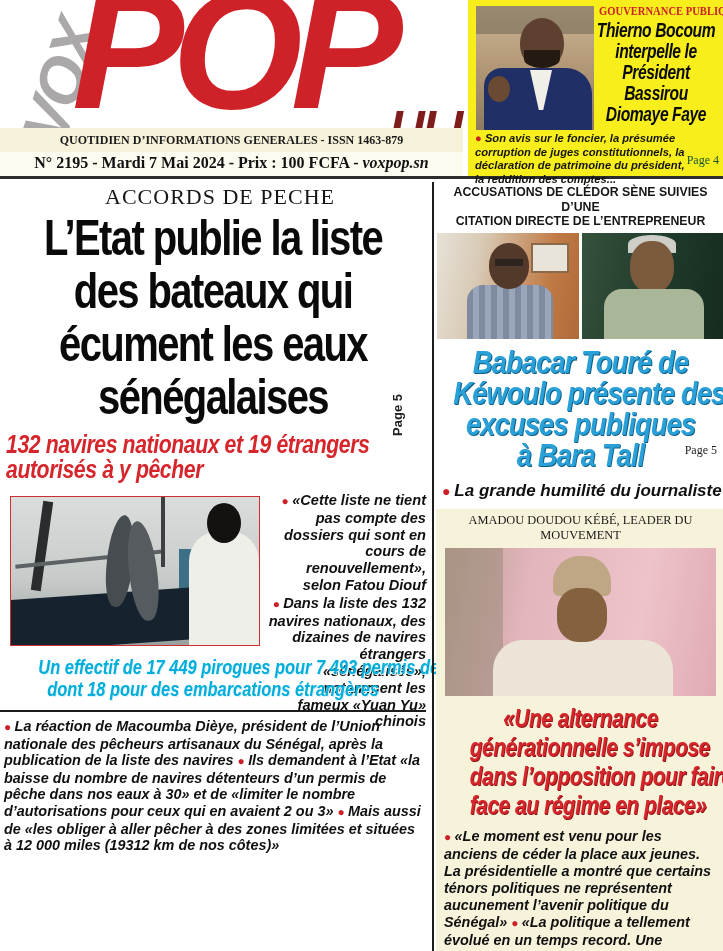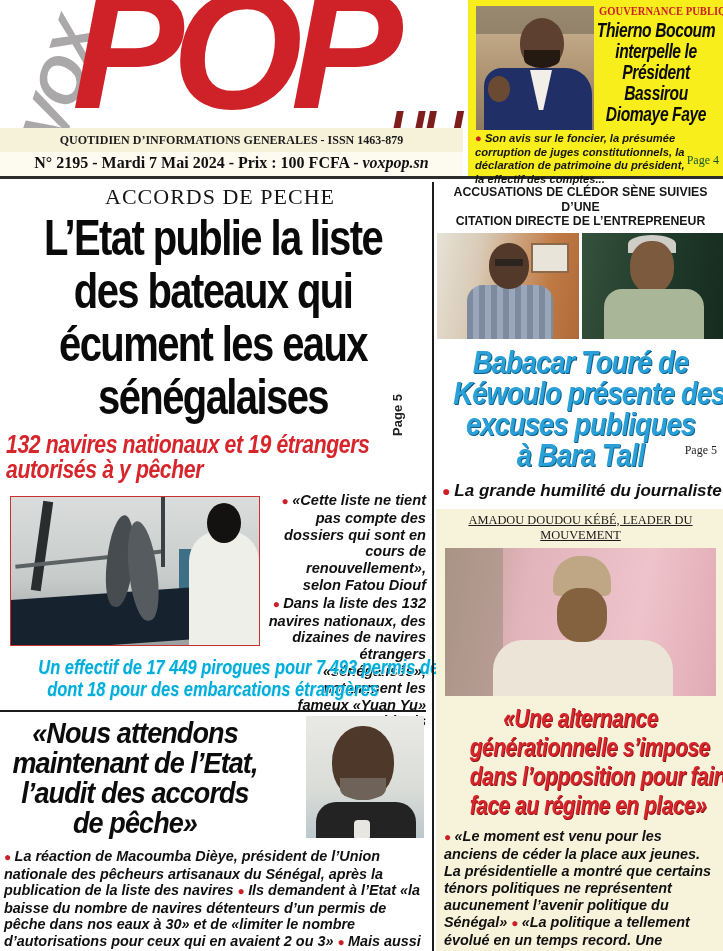--- a/index.html
+++ b/index.html
@@ -101,21 +101,21 @@
   .tall-photo .robe{position:absolute;left:22px;top:56px;width:100px;height:50px;border-radius:18px 18px 0 0;background:#a9b698;}
   .kewoulo-headline{margin-top:8px;text-align:center;font:italic 900 31px "Liberation Sans",sans-serif;
        line-height:31px;color:#2aa0d8;letter-spacing:-1px;transform:scaleX(.88);transform-origin:center top;white-space:nowrap;
        text-shadow:1px 1px 0 #0d5e86;}
   .kewoulo-wrap{position:relative;}
   .page2{position:absolute;right:8px;top:96px;font:12px "Liberation Serif",serif;color:#222;}
   .humility{margin:10px 0 0 6px;font:italic 600 17px "Liberation Sans",sans-serif;color:#101010;}
   .humility::before{content:"● ";color:#cc1f26;font-size:14px;}
   
   .kebe-box{margin-top:8px;background:#f7f2da;padding:4px 6px 0;min-height:478px;}
-  .kebe-kicker{text-align:center;font:12.4px "Liberation Serif",serif;line-height:15px;color:#1a1a1a;text-decoration:underline;}
+  .kebe-kicker{text-align:center;font:12.4px "Liberation Serif",serif;line-height:15px;color:#1a1a1a;}
   .kebe-photo{position:relative;margin:5px auto 0;width:271px;height:148px;overflow:hidden;
        background:linear-gradient(100deg,#b9a08e 0%,#e2b4bc 30%,#eec3ca 70%,#e0aab4 100%);}
   .kebe-photo .side{position:absolute;left:0;top:0;width:58px;height:148px;background:#9a8a7c;opacity:.55;}
   .kebe-photo .hat{position:absolute;left:108px;top:8px;width:58px;height:40px;border-radius:26px 26px 6px 6px;background:#bfa684;}
   .kebe-photo .face{position:absolute;left:112px;top:40px;width:50px;height:54px;border-radius:42%;background:#84613f;}
   .kebe-photo .boubou{position:absolute;left:48px;top:92px;width:180px;height:58px;border-radius:30px 30px 0 0;background:#ece4d6;}
   .kebe-headline{margin-top:8px;text-align:center;font:italic 900 26px "Liberation Sans",sans-serif;
        line-height:29px;color:#d6252b;letter-spacing:-.5px;transform:scaleX(.8);transform-origin:center top;white-space:nowrap;
        text-shadow:1px 1px 0 #8e1116;}
   .kebe-body{position:relative;margin:8px 2px 0;font:italic 600 14.4px "Liberation Sans",sans-serif;line-height:17px;color:#101010;}
@@ -138,21 +138,21 @@
     <div class="gov-photo">
       <div class="bg-band"></div>
       <div class="suit"></div>
       <div class="shirt"></div>
       <div class="head"></div>
       <div class="beard"></div>
       <div class="hand"></div>
     </div>
     <div class="gov-kicker">GOUVERNANCE PUBLIQUE</div>
     <div class="gov-headline">Thierno Bocoum interpelle le Président Bassirou Diomaye Faye</div>
-    <div class="gov-summary">Son avis sur le foncier, la présumée corruption de juges constitutionnels, la déclaration de patrimoine du président, la effectif des comptes...</div>
+    <div class="gov-summary">Son avis sur le foncier, la présumée corruption de juges constitutionnels, la déclaration de patrimoine du président, la reddition des comptes...</div>
     <div class="gov-page">Page 4</div>
   </div>
 
   <div class="col-left">
     <div class="lead-kicker">ACCORDS DE PECHE</div>
     <div class="lead-headline">
       <div>L’Etat publie la liste</div>
       <div>des bateaux qui</div>
       <div>écument les eaux</div>
       <div>sénégalaises</div>
@@ -181,34 +181,20 @@
       </div>
     </div>
 
     <div class="stat-lines">
       <div>Un effectif de 17 449 pirogues pour  7 493 permis de pêche</div>
       <div>dont 18 pour des embarcations étrangères</div>
     </div>
 
     <div class="rule"></div>
 
-    <div class="fish-story">
-      <div class="fish-headline">
-        <div>«Nous attendons</div>
-        <div>maintenant de l’Etat,</div>
-        <div>l’audit des accords</div>
-        <div>de pêche»</div>
-      </div>
-      <div class="dieye-photo">
-        <div class="head"></div>
-        <div class="beard"></div>
-        <div class="body"></div>
-        <div class="mic"></div>
-      </div>
-    </div>
     <div class="fish-body">
       <span class="seg">La réaction de Macoumba Dièye, président de l’Union nationale des pêcheurs artisanaux du Sénégal, après la publication de la liste des navires</span>
       <span class="seg">Ils demandent à l’Etat «la baisse du nombre de navires détenteurs d’un permis de pêche dans nos eaux à 30» et de «limiter le nombre d’autorisations pour ceux qui en avaient 2 ou 3»</span>
       <span class="seg">Mais aussi de «les obliger à aller pêcher à des zones limitées et situées à 12 000 miles (19312 km de nos côtes)»</span>
     </div>
 
   </div>
 
   <div class="col-right">
     <div class="col-right-inner">

